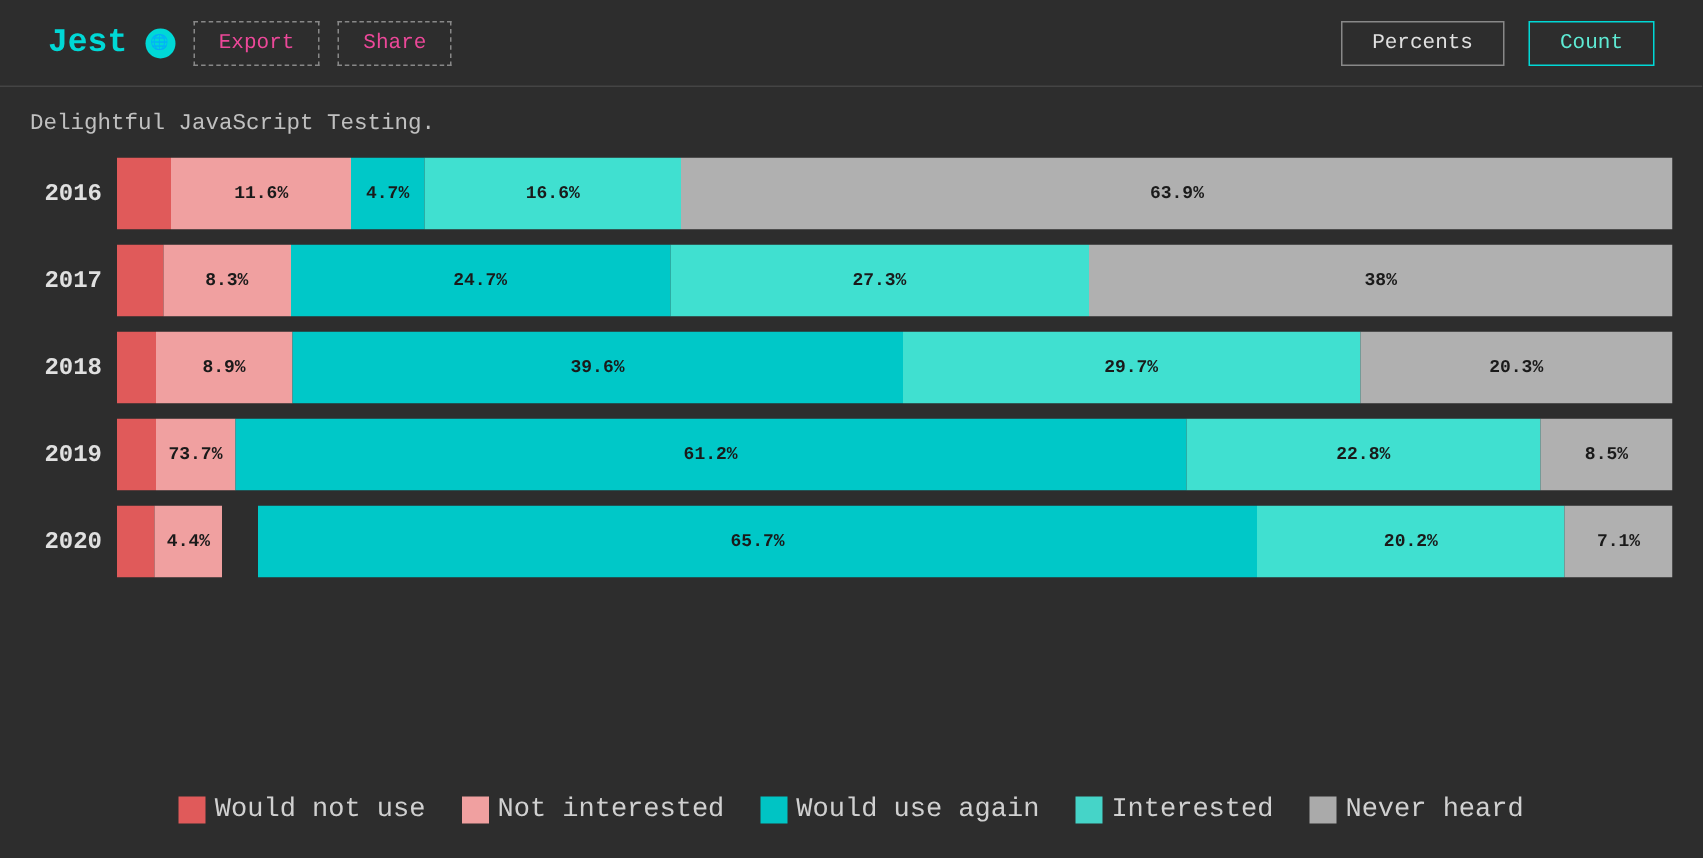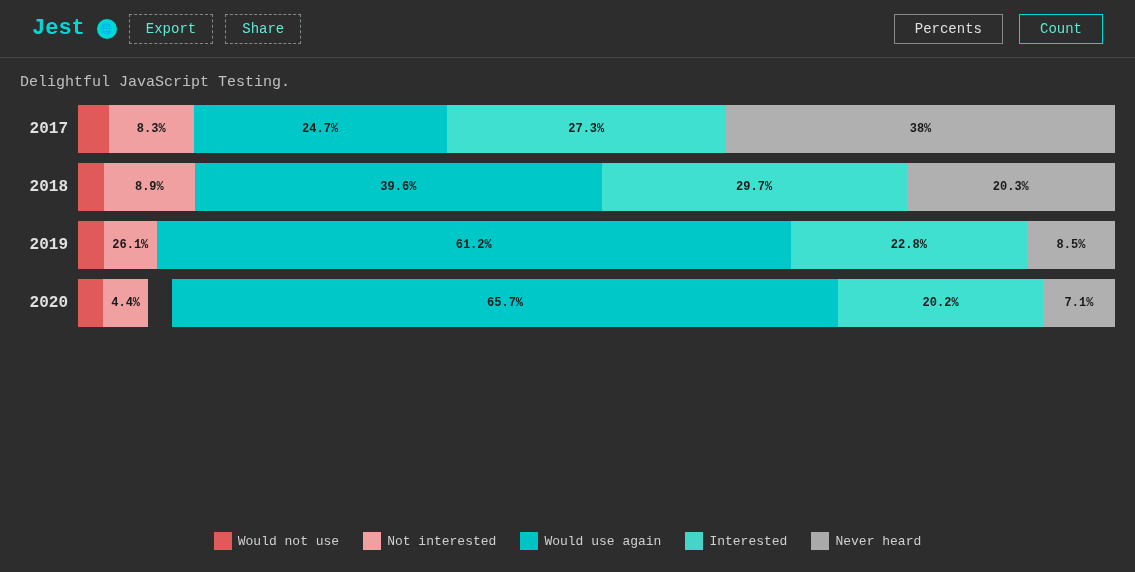--- a/index.html
+++ b/index.html
@@ -46,21 +46,21 @@
       background: #00d8d6;
       display: flex;
       align-items: center;
       justify-content: center;
       font-size: 10px;
       color: #2d2d2d;
     }
     .header-btn {
       border: 1px dashed #888;
       background: transparent;
-      color: #5eead4;
+      color: #ec4899;
       padding: 6px 16px;
       font-size: 14px;
       cursor: pointer;
       font-family: 'Courier New', Courier, monospace;
     }
     .header-right {
       display: flex;
       align-items: center;
       gap: 16px;
     }
@@ -146,21 +146,21 @@
       display: flex;
       align-items: center;
       gap: 6px;
     }
     .legend-swatch {
       width: 18px;
       height: 18px;
       flex-shrink: 0;
     }
     .legend-label {
-      font-size: 13px;
+      font-size: 18px;
       color: #d0d0d0;
       font-family: 'Courier New', Courier, monospace;
     }
   </style>
 </head>
 <body>
 
 <div class="app-container">
 
   <div class="header">
@@ -174,20 +174,30 @@
       <button class="tab-btn">Percents</button>
       <button class="tab-btn active">Count</button>
     </div>
   </div>
 
   <div class="content">
     <div class="subtitle">Delightful JavaScript Testing.</div>
 
     <div class="chart-area" id="chart-area">
         <div class="chart-row">
+          <div class="year-label">2016</div>
+          <div class="bar-container">
+            <div class="bar-segment would-not-use" style="width: 3.5%;"></div>
+            <div class="bar-segment not-interested" style="width: 11.6%;">11.6%</div>
+            <div class="bar-segment would-use-again" style="width: 4.7%;">4.7%</div>
+            <div class="bar-segment interested" style="width: 16.6%;">16.6%</div>
+            <div class="bar-segment never-heard" style="width: 63.9%;">63.9%</div>
+          </div>
+        </div>
+        <div class="chart-row">
           <div class="year-label">2017</div>
           <div class="bar-container">
             <div class="bar-segment would-not-use" style="width: 3%;"></div>
             <div class="bar-segment not-interested" style="width: 8.3%;">8.3%</div>
             <div class="bar-segment would-use-again" style="width: 24.7%;">24.7%</div>
             <div class="bar-segment interested" style="width: 27.3%;">27.3%</div>
             <div class="bar-segment never-heard" style="width: 38%;">38%</div>
           </div>
         </div>
         <div class="chart-row">
@@ -197,21 +207,21 @@
             <div class="bar-segment not-interested" style="width: 8.9%;">8.9%</div>
             <div class="bar-segment would-use-again" style="width: 39.6%;">39.6%</div>
             <div class="bar-segment interested" style="width: 29.7%;">29.7%</div>
             <div class="bar-segment never-heard" style="width: 20.3%;">20.3%</div>
           </div>
         </div>
         <div class="chart-row">
           <div class="year-label">2019</div>
           <div class="bar-container">
             <div class="bar-segment would-not-use" style="width: 2.5%;"></div>
-            <div class="bar-segment not-interested" style="width: 5.1%;">26.1%</div>
+            <div class="bar-segment not-interested" style="width: 5.1%;">73.7%</div>
             <div class="bar-segment would-use-again" style="width: 61.2%;">61.2%</div>
             <div class="bar-segment interested" style="width: 22.8%;">22.8%</div>
             <div class="bar-segment never-heard" style="width: 8.5%;">8.5%</div>
           </div>
         </div>
         <div class="chart-row">
           <div class="year-label">2020</div>
           <div class="bar-container">
             <div class="bar-segment would-not-use" style="width: 2.5%;"></div>
             <div class="bar-segment not-interested" style="width: 4.4%;">4.4%</div>

